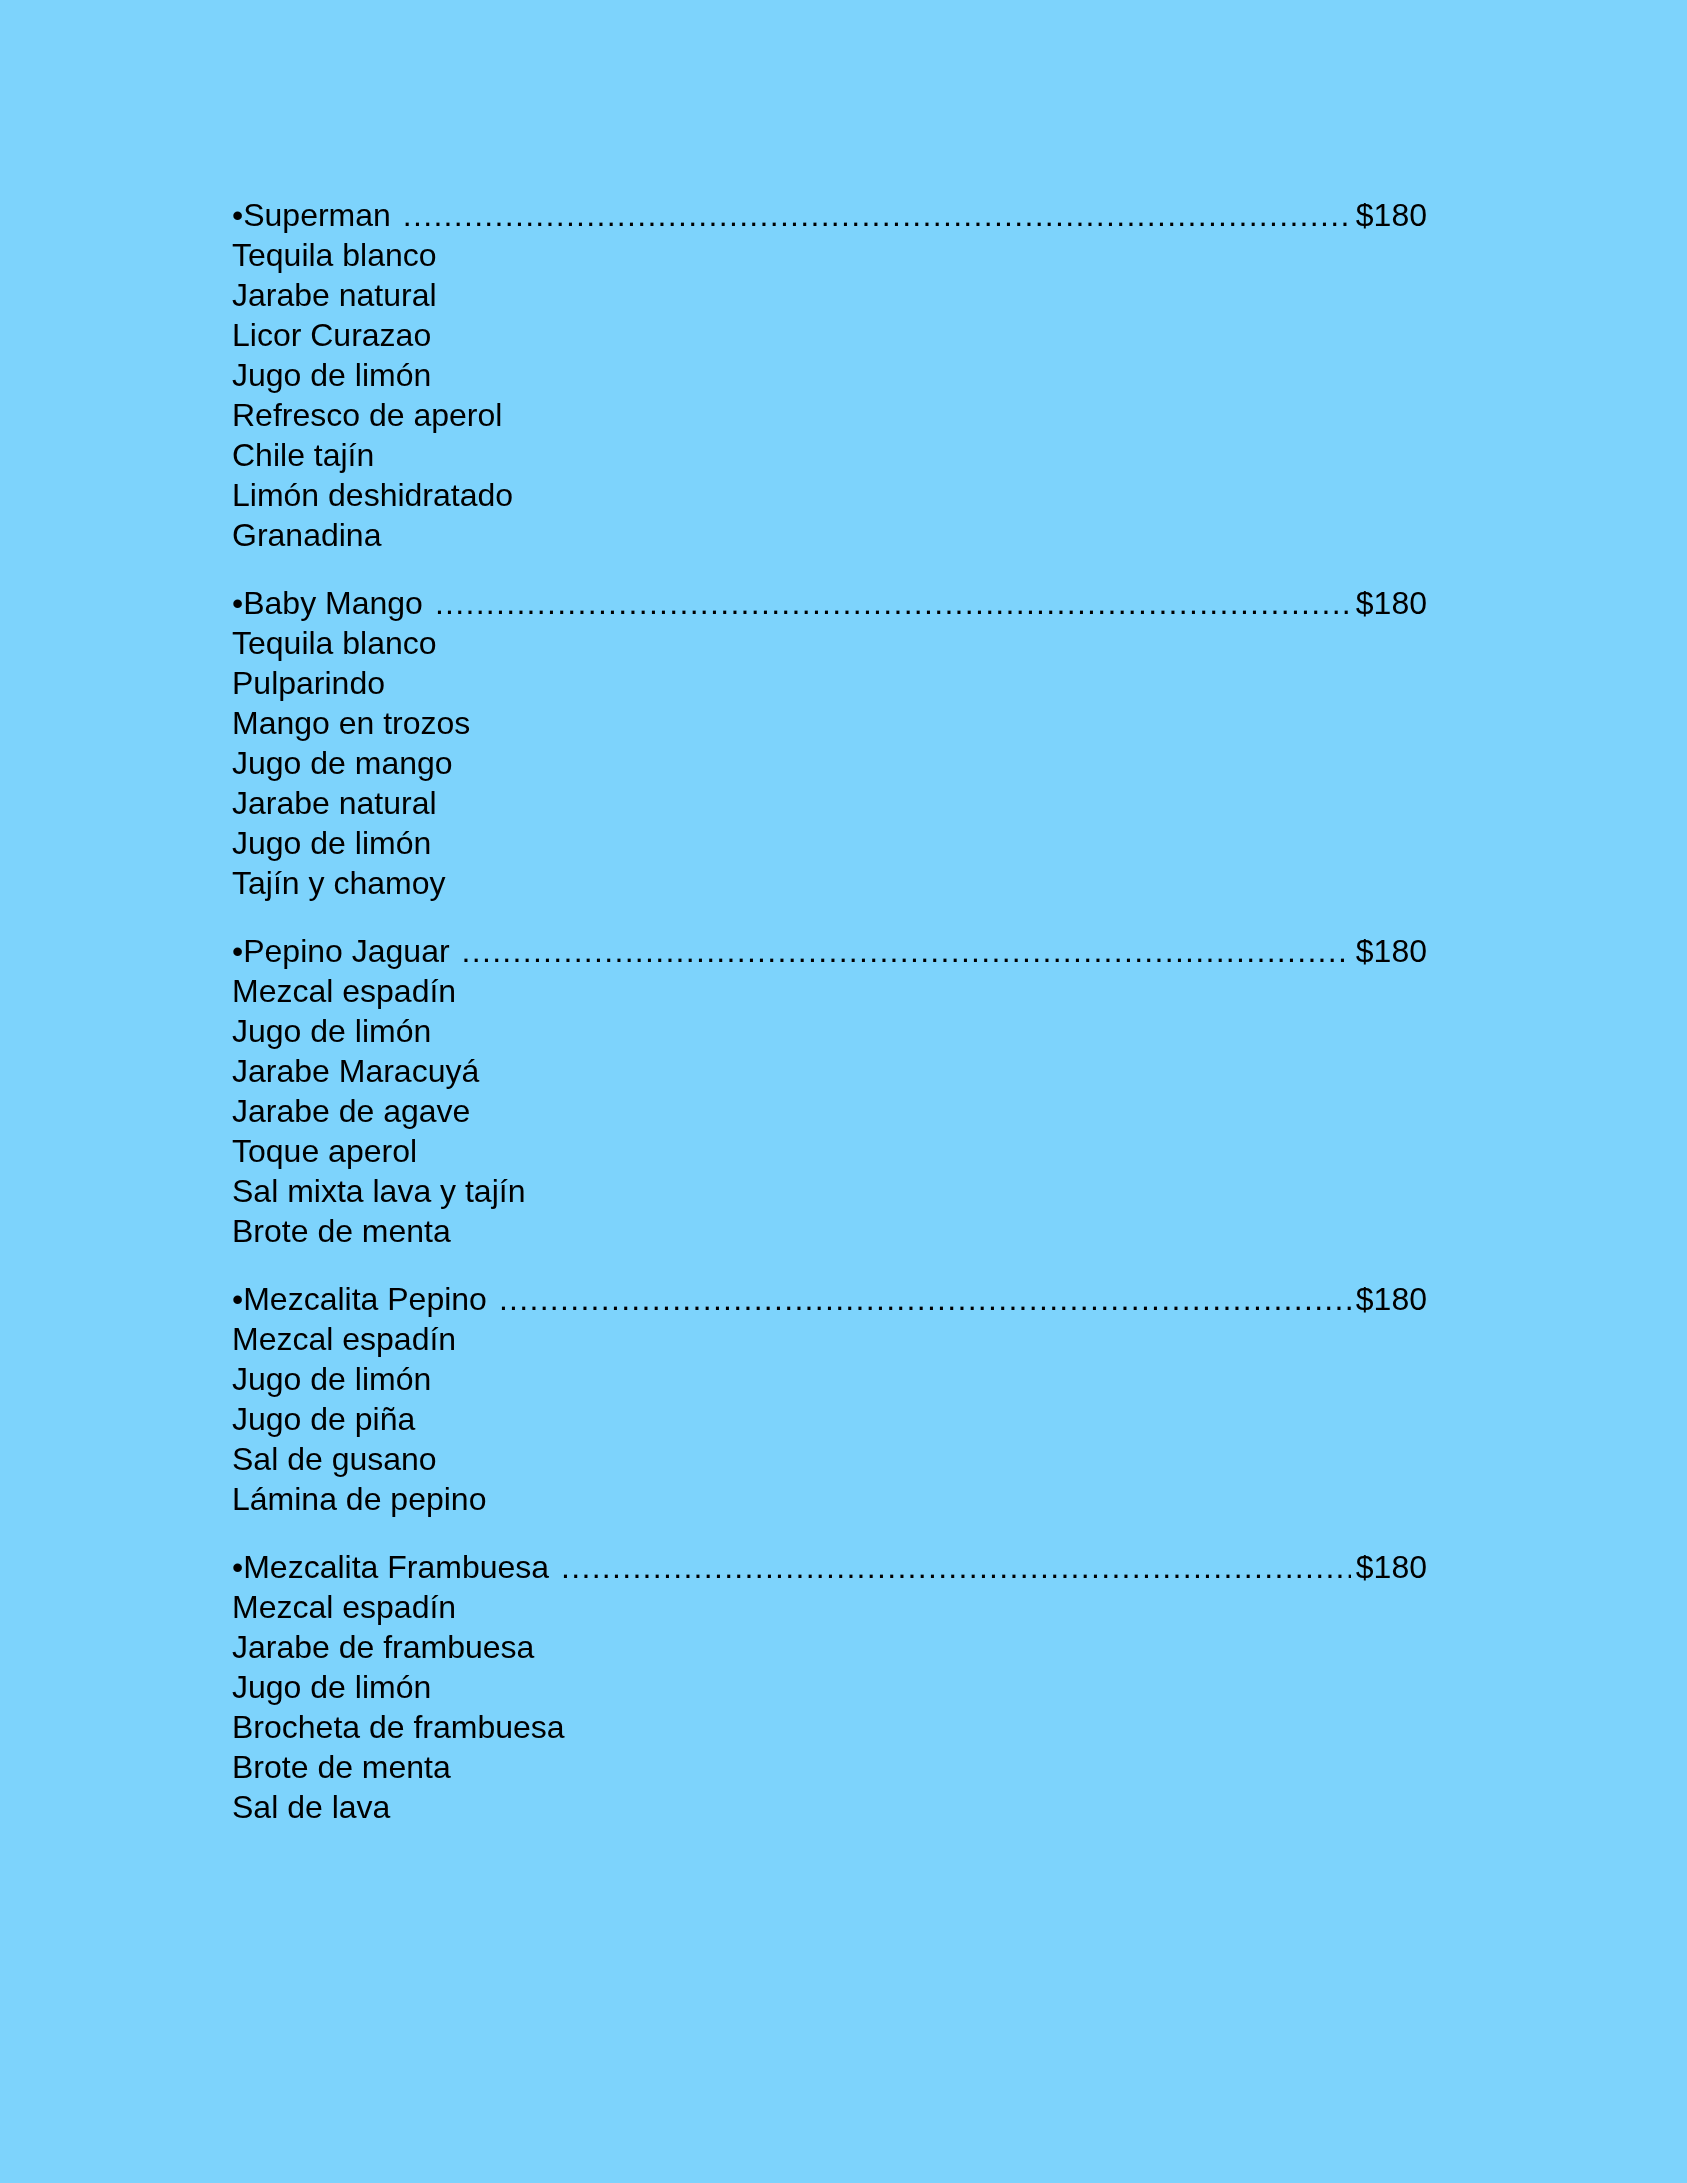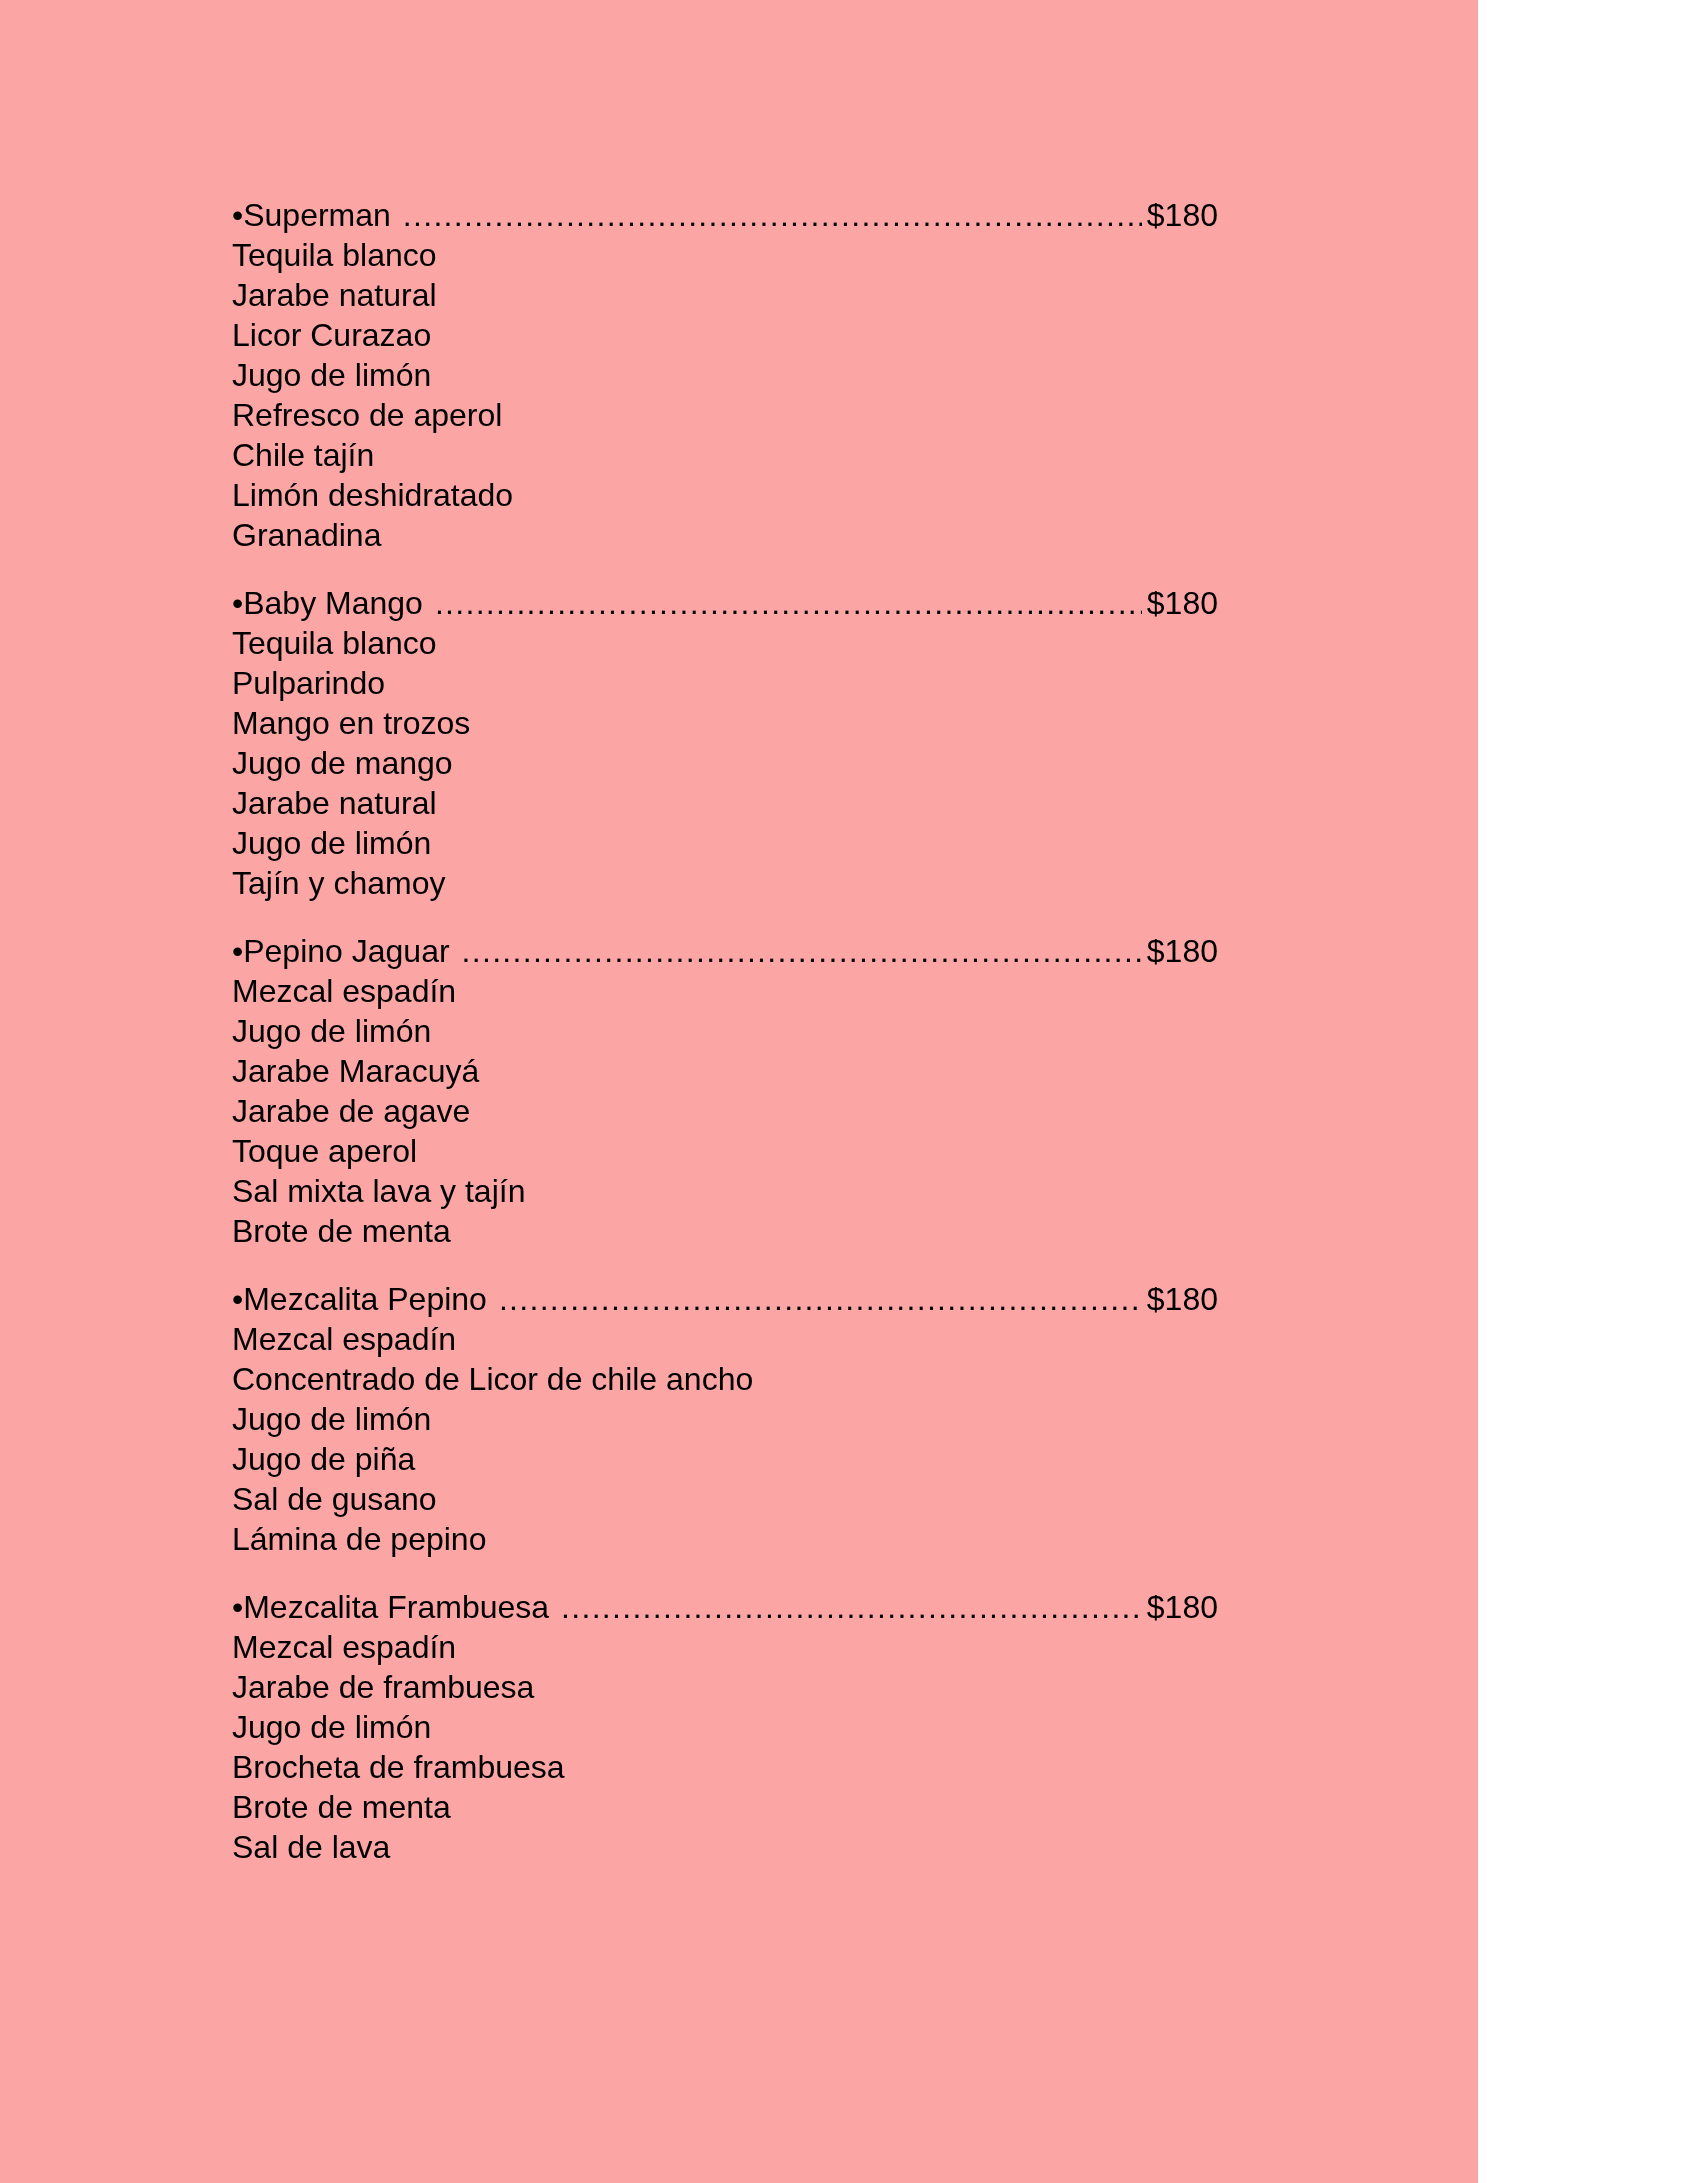--- a/index.html
+++ b/index.html
@@ -5,23 +5,23 @@
   * { margin: 0; padding: 0; box-sizing: border-box; }
   html, body {
     width: 1687px;
     height: 2183px;
     background: #ffffff;
     overflow: hidden;
     font-family: "Liberation Sans", "DejaVu Sans", sans-serif;
   }
   .page {
     position: relative;
-    width: 1478px;
+    width: 1687px;
     height: 2183px;
-    background: #fca5a5;
+    background: #7dd3fc;
     color: #000000;
     padding: 195px 260px 0 232px;
     font-size: 32px;
     line-height: 40px;
   }
   .menu-item { margin-bottom: 28px; }
   .item-header {
     display: flex;
     align-items: baseline;
     white-space: nowrap;
@@ -101,21 +101,20 @@
   </section>
 
   <section class="menu-item">
     <div class="item-header">
       <span class="item-name"><span class="bullet">•</span><span class="name-text">Mezcalita Pepino</span></span>
       <span class="leader"></span>
       <span class="item-price">$180</span>
     </div>
     <div class="ingredients">
           <div class="ingredient">Mezcal espadín</div>
-          <div class="ingredient">Concentrado de Licor de chile ancho</div>
           <div class="ingredient">Jugo de limón</div>
           <div class="ingredient">Jugo de piña</div>
           <div class="ingredient">Sal de gusano</div>
           <div class="ingredient">Lámina de pepino</div>
         </div>
   </section>
 
   <section class="menu-item">
     <div class="item-header">
       <span class="item-name"><span class="bullet">•</span><span class="name-text">Mezcalita Frambuesa</span></span>

